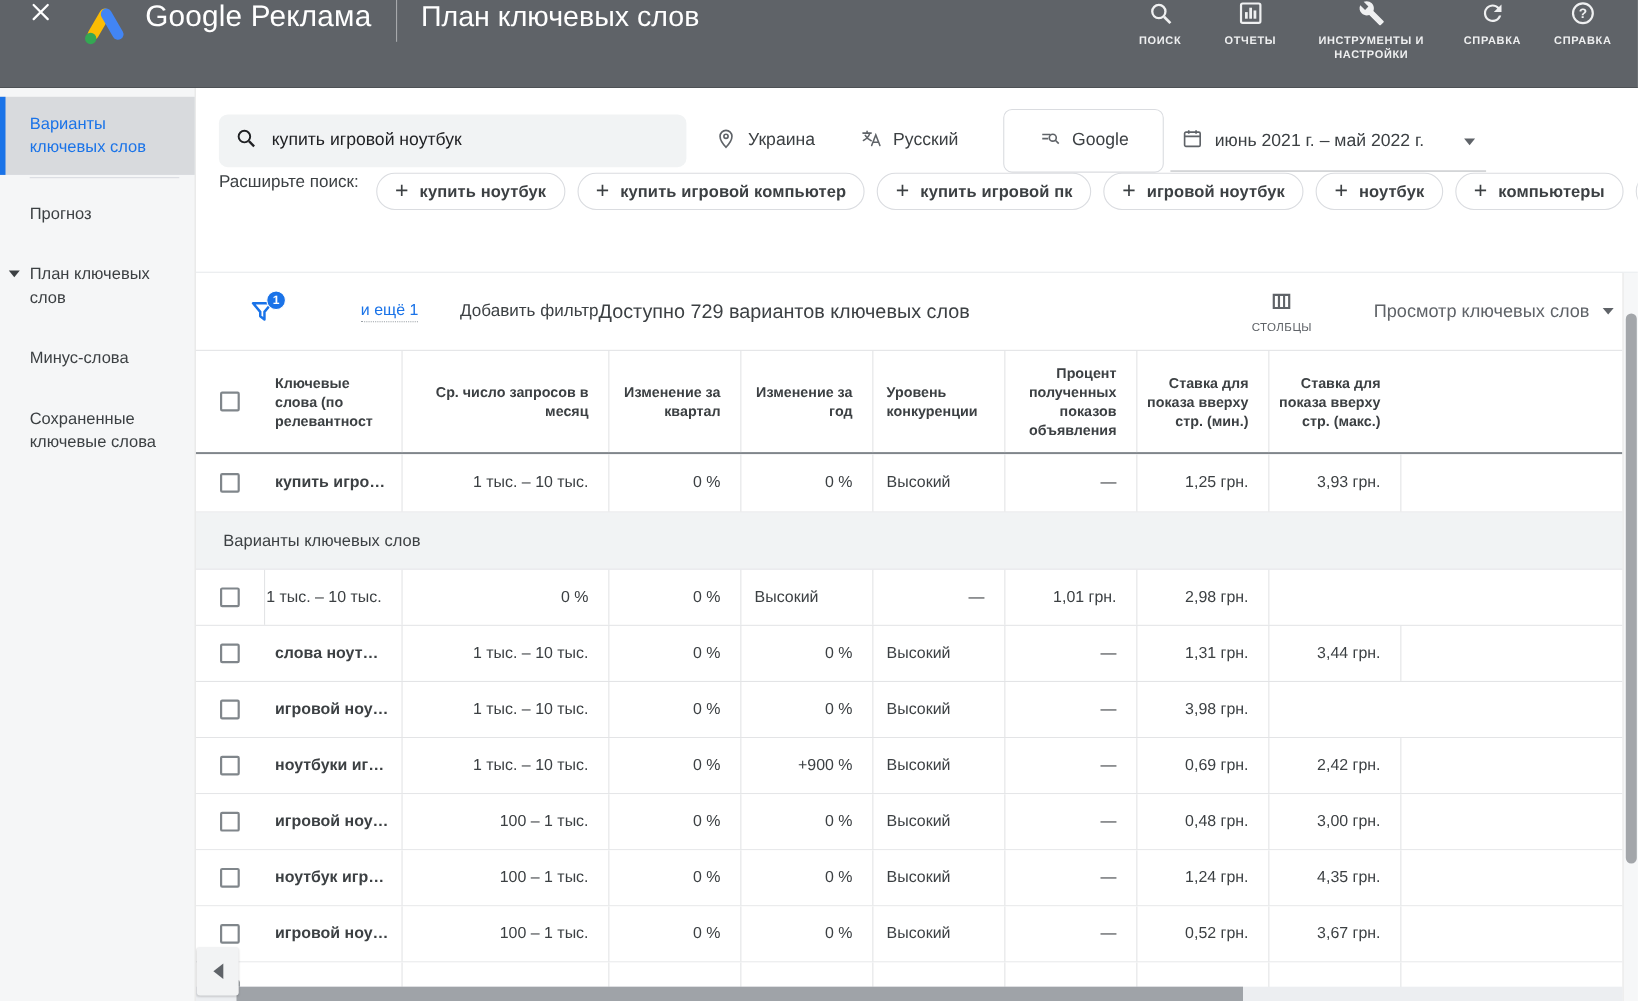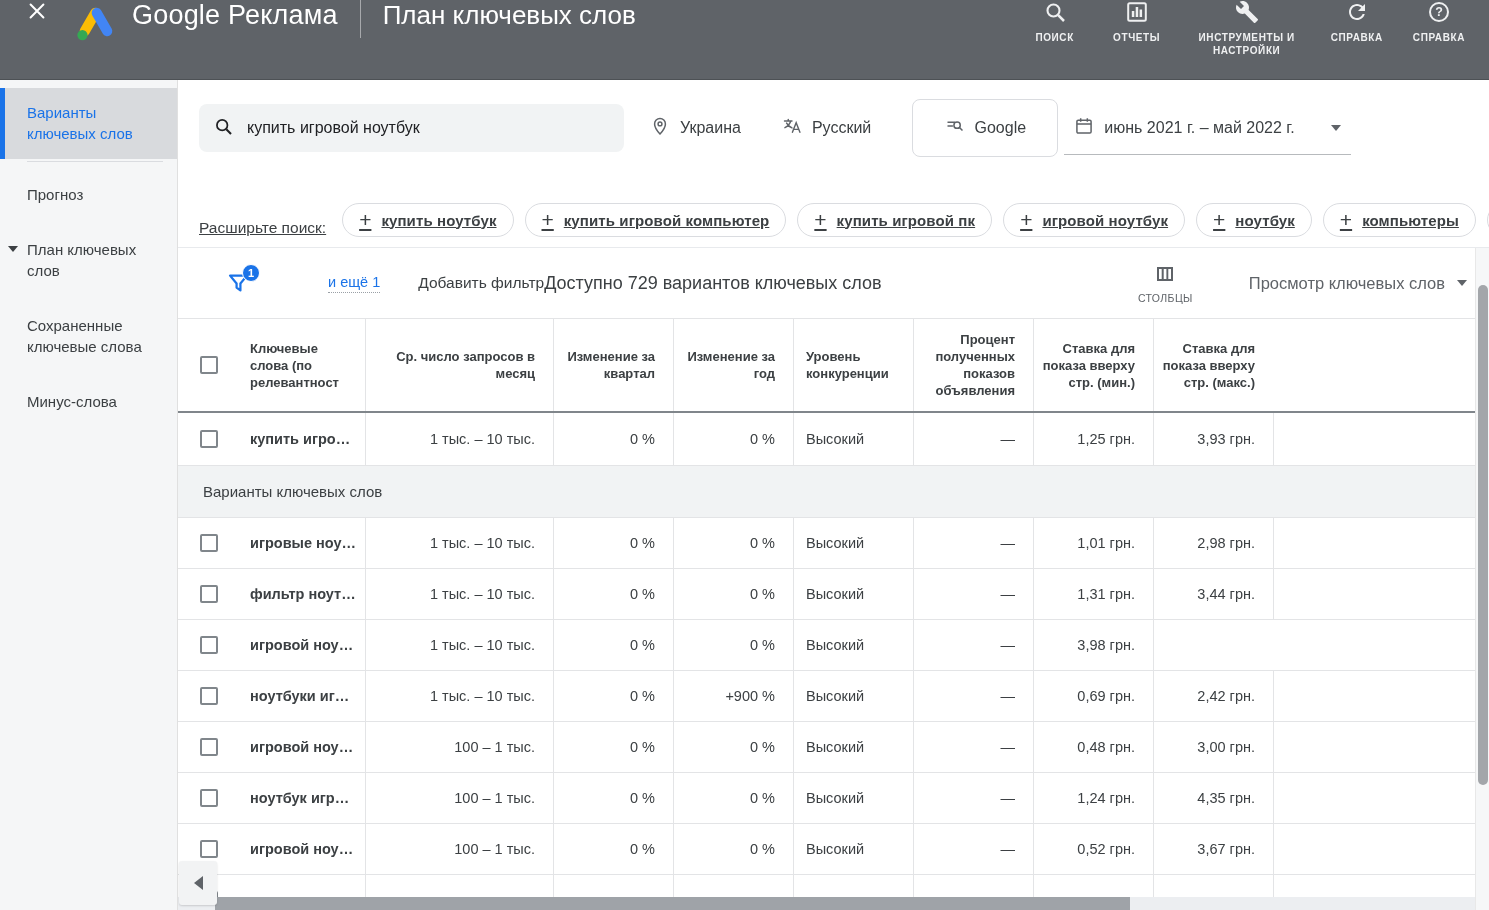--- a/index.html
+++ b/index.html
@@ -50,21 +50,21 @@
   .pill-btn svg { color:#5f6368; }
   .loc-btn { margin-left:26px; }
   .lang-btn { margin-left:41px; }
   .network-btn { margin-left:41px; width:146px; height:58px; border:1px solid #dadce0; border-radius:8px;
     justify-content:center; background:#fff; }
   .date-btn { margin-left:6px; padding:0 10px 14px 10px; border-bottom:1px solid #b7babd; align-self:flex-start; margin-top:17px; }
   .caret-down { width:0; height:0; border-left:5px solid transparent; border-right:5px solid transparent;
     border-top:6px solid #5f6368; }
   .date-btn .caret-down { margin-left:26px; }
 
-  .chips-row { display:flex; align-items:flex-end; margin-top:46px; padding-left:21px; white-space:nowrap;text-decoration:underline; }
+  .chips-row { display:flex; align-items:flex-start; padding-left:21px; white-space:nowrap; }
   .chips-label { font-size:15.5px; color:#3c4043; margin-right:16px; }
   .chips { display:flex; gap:11px; align-items:center; }
   .chip { display:inline-flex; align-items:center; height:34px; border:1px solid #dadce0; border-radius:17px;
     padding:0 16px; background:#fff; cursor:pointer; gap:10px; flex:none; }
   .chip .plus { font-size:21px; font-weight:400; color:#3c4043; line-height:1; margin-top:-2px; }
   .chip .chip-label { font-size:15px; font-weight:bold; color:#3c4043; letter-spacing:.1px; }
   .chip.partial { width:90px; }
 
   
   .toolbar { position:relative; height:70px; display:flex; align-items:center; padding-left:47px; }
@@ -186,22 +186,22 @@
   </header>
 
   <nav class="sidebar">
     <div class="side-item active">Варианты ключевых слов</div>
     <div class="side-divider"></div>
     <div class="side-item gap">Прогноз</div>
     <div class="side-item gap">
       <span class="side-caret"></span>
       <span>План ключевых слов</span>
     </div>
+    <div class="side-item gap">Минус-слова</div>
     <div class="side-item gap">Сохраненные ключевые слова</div>
-    <div class="side-item gap">Минус-слова</div>
   </nav>
 
   <main class="main">
 
     <section class="controls">
       <div class="search-row">
         <div class="search-box">
           <span>
             <svg viewBox="0 0 24 24" width="21" height="21">
                 <circle cx="10.5" cy="10.5" r="6" fill="none" stroke="currentColor" stroke-width="2"></circle>
@@ -339,35 +339,34 @@
     <div class="cell num bordered">3,93 грн.</div>
     <div class="cell left bordered"></div>
   </div>
         </div>
       <div class="section-row">Варианты ключевых слов</div>
       <div id="idea-rows">
           <div class="trow">
     <div class="cell c-check">
       <span class="checkbox"></span>
     </div>
-    <div class="cell c-kw">игровые ноу…</div>
     <div class="cell num bordered">1 тыс. – 10 тыс.</div>
     <div class="cell num bordered">0 %</div>
     <div class="cell num bordered">0 %</div>
     <div class="cell left bordered">Высокий</div>
     <div class="cell num bordered">—</div>
     <div class="cell num bordered">1,01 грн.</div>
     <div class="cell num bordered">2,98 грн.</div>
     <div class="cell left bordered"></div>
   </div>
           <div class="trow">
     <div class="cell c-check">
       <span class="checkbox"></span>
     </div>
-    <div class="cell c-kw">фильтр ноут…</div>
+    <div class="cell c-kw">слова ноут…</div>
     <div class="cell num bordered">1 тыс. – 10 тыс.</div>
     <div class="cell num bordered">0 %</div>
     <div class="cell num bordered">0 %</div>
     <div class="cell left bordered">Высокий</div>
     <div class="cell num bordered">—</div>
     <div class="cell num bordered">1,31 грн.</div>
     <div class="cell num bordered">3,44 грн.</div>
     <div class="cell left bordered"></div>
   </div>
           <div class="trow">

